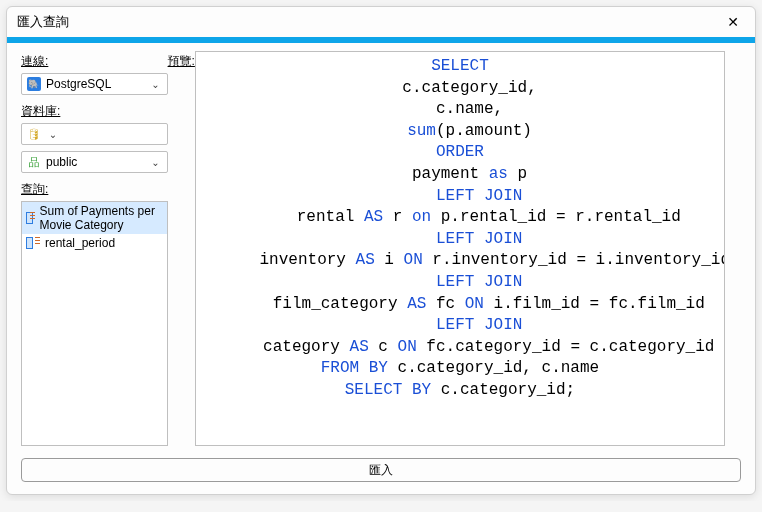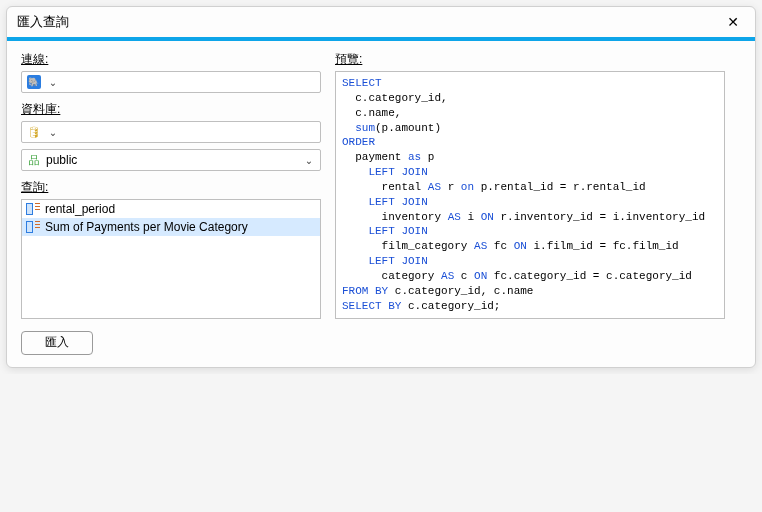--- a/index.html
+++ b/index.html
@@ -17,43 +17,42 @@
     border-radius: 6px;
     box-shadow: 0 2px 8px rgba(0,0,0,0.1);
     display: flex;
     flex-direction: column;
   }
   .titlebar {
     display: flex;
     align-items: center;
     justify-content: space-between;
     padding: 6px 10px;
-    border-bottom: 4px solid #0ea5e9;
+    border-bottom: 6px solid #0ea5e9;
     font-size: 13px;
   }
   .titlebar .close {
     width: 24px;
     text-align: center;
     font-size: 14px;
     cursor: pointer;
   }
   .content {
     display: flex;
     padding: 8px 30px 4px 14px;
-    gap: 14px;
   }
   .left-col {
     width: 300px;
     display: flex;
     flex-direction: column;
   }
   .right-col {
     flex: 1;
     display: flex;
-    flex-direction: column;
+    text-align: center;
   }
   .field-label {
     font-size: 12px;
     margin: 2px 0 3px 0;
     text-decoration: underline;
   }
   .combo {
     display: flex;
     align-items: center;
     border: 1px solid #bfbfbf;
@@ -131,32 +130,33 @@
     width:5px; height:1px;
     background:#d06b2a;
     box-shadow: 0 -3px 0 #d06b2a, 0 3px 0 #d06b2a;
   }
   .preview-box {
     border: 1px solid #bfbfbf;
     background: #ffffff;
     flex: 1;
     padding: 4px 6px;
     font-family: Consolas, "Courier New", monospace;
-    font-size: 11px;
+    font-size: 16px;
     line-height: 1.35;
     white-space: pre;
     overflow: auto;
     height: 395px;
   }
   .kw { color: #1a4fd6; }
   .footer {
     display: flex;
-    justify-content: space-between;
+    justify-content: flex-end;
     gap: 10px;
     padding: 8px 14px 12px 14px;
+    flex-direction: column;
   }
   .btn {
     min-width: 72px;
     height: 24px;
     border: 1px solid #9a9a9a;
     background: #fdfdfd;
     border-radius: 4px;
     cursor: pointer;
     font-size: 12px;
     font-family: inherit;
@@ -174,44 +174,45 @@
 
   <div class="content">
 
     <div class="left-col">
 
       <div class="field-label">連線:</div>
       <div class="combo">
         <span class="combo-icon">
             <span class="icon-db">🐘</span>
           </span>
+        <span class="combo-text">PostgreSQL</span>
         <span class="combo-chevron">⌄</span>
       </div>
 
       <div class="field-label">資料庫:</div>
       <div class="combo">
         <span class="combo-icon icon-cyl">🛢</span>
         <span class="combo-chevron">⌄</span>
       </div>
 
       <div class="combo">
         <span class="combo-icon icon-schema">品</span>
         <span class="combo-text">public</span>
         <span class="combo-chevron">⌄</span>
       </div>
 
       <div class="field-label">查詢:</div>
       <div class="query-list" id="query-list">
+          <div class="query-item selected">
+            <span class="icon-query"></span>
+            <span>Sum of Payments per Movie Category</span>
+          </div>
           <div class="query-item">
             <span class="icon-query"></span>
             <span>rental_period</span>
-          </div>
-          <div class="query-item selected">
-            <span class="icon-query"></span>
-            <span>Sum of Payments per Movie Category</span>
           </div>
         </div>
 
     </div>
 
     <div class="right-col">
       <div class="field-label">預覽:</div>
       <div class="preview-box" id="preview-box"><span class="kw">SELECT</span>
   c.category_id,
   c.name,

